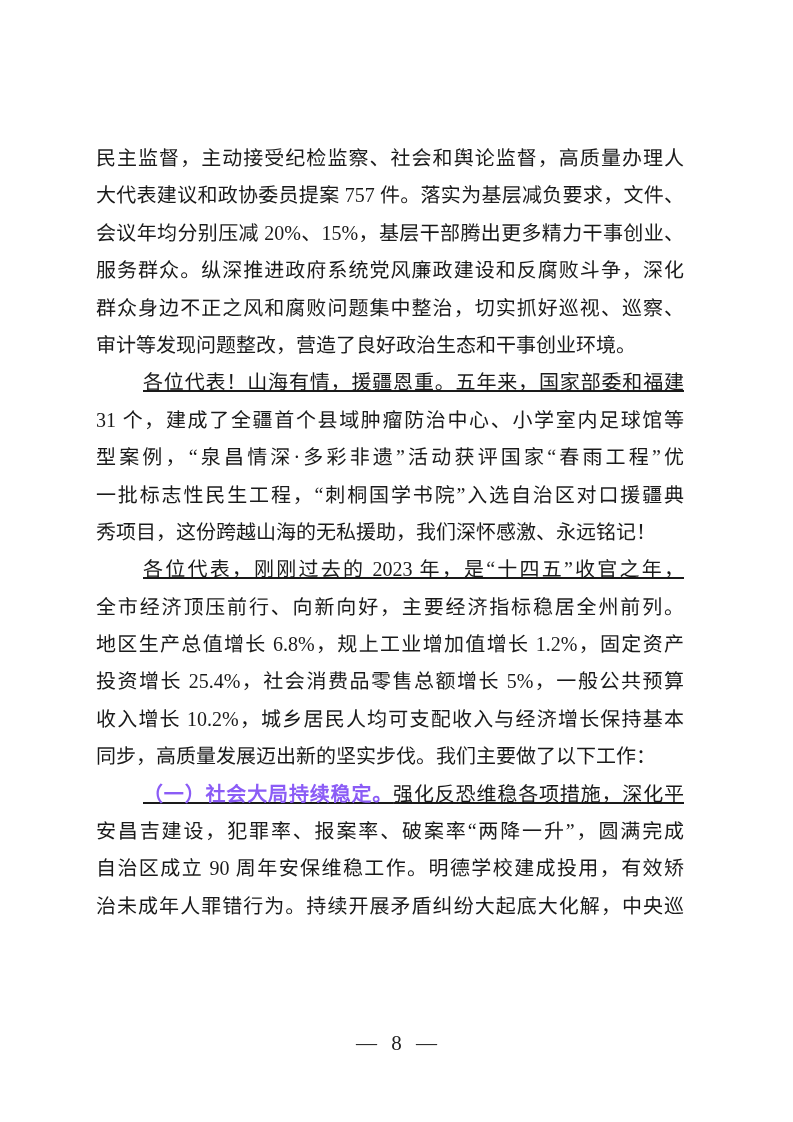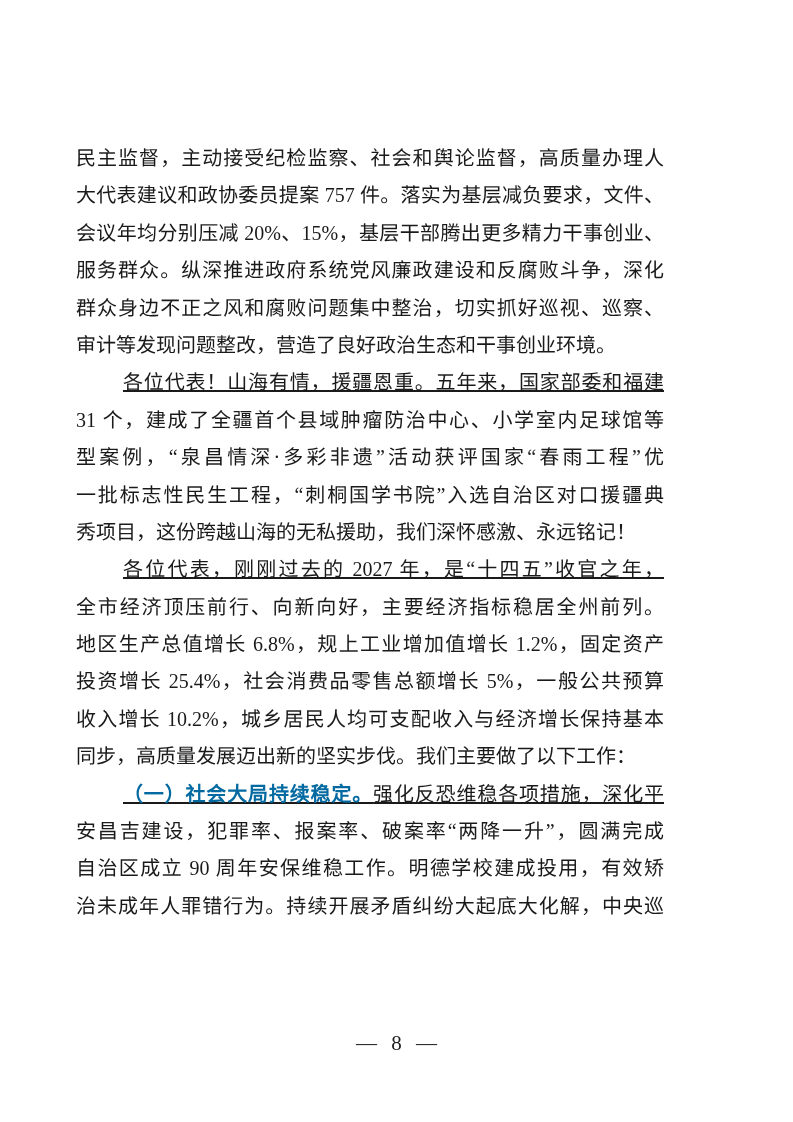--- a/index.html
+++ b/index.html
@@ -11,39 +11,39 @@
     position: relative;
     width: 793px;
     height: 1122px;
     background: #ffffff;
     overflow: hidden;
     font-family: "Liberation Serif", "DejaVu Serif", serif;
     color: #1a1a1a;
   }
   .text-block {
     position: absolute;
-    left: 76px;
+    left: 96px;
     top: 140px;
     width: 588px;
     font-size: 20px;
     line-height: 37.4px;
     color: #1a1a1a;
   }
   .para { margin: 0; padding: 0; }
   .line {
     text-align: justify;
     text-align-last: justify;
     white-space: normal;
     word-break: keep-all;
     overflow: hidden;
     height: 37.4px;
   }
   .line.last { text-align-last: left; }
   .line.indent { text-indent: 47px; text-decoration: underline; }
-  .line b { font-weight: bold; color: #0369a1; }
+  .line b { font-weight: bold; color: #8b5cf6; }
   .footer {
     position: absolute;
     left: 0;
     right: 0;
     top: 1030px;
     text-align: center;
     font-size: 21px;
     line-height: 26px;
     color: #222222;
     word-spacing: 9px;
@@ -67,21 +67,21 @@
 
     <div class="para">
       <div class="line indent">各位代表！山海有情，援疆恩重。五年来，国家部委和福建</div>
       <div class="line">31 个，建成了全疆首个县域肿瘤防治中心、小学室内足球馆等</div>
       <div class="line">型案例，“泉昌情深·多彩非遗”活动获评国家“春雨工程”优</div>
       <div class="line">一批标志性民生工程，“刺桐国学书院”入选自治区对口援疆典</div>
       <div class="line last">秀项目，这份跨越山海的无私援助，我们深怀感激、永远铭记！</div>
     </div>
 
     <div class="para">
-      <div class="line indent">各位代表，刚刚过去的 2027 年，是“十四五”收官之年，</div>
+      <div class="line indent">各位代表，刚刚过去的 2023 年，是“十四五”收官之年，</div>
       <div class="line">全市经济顶压前行、向新向好，主要经济指标稳居全州前列。</div>
       <div class="line">地区生产总值增长 6.8%，规上工业增加值增长 1.2%，固定资产</div>
       <div class="line">投资增长 25.4%，社会消费品零售总额增长 5%，一般公共预算</div>
       <div class="line">收入增长 10.2%，城乡居民人均可支配收入与经济增长保持基本</div>
       <div class="line last">同步，高质量发展迈出新的坚实步伐。我们主要做了以下工作：</div>
     </div>
 
     <div class="para">
       <div class="line indent">
         <b>（一）社会大局持续稳定。</b><span>强化反恐维稳各项措施，深化平</span>

